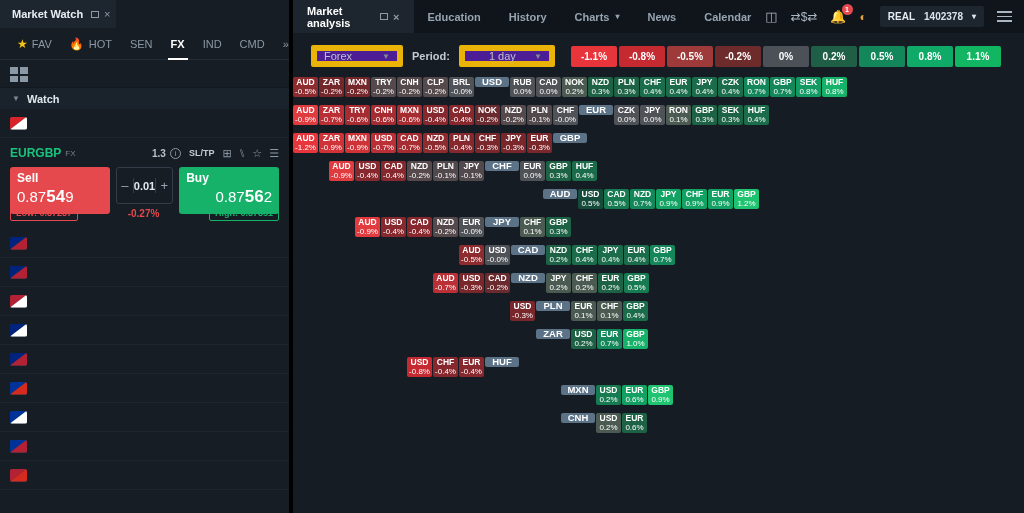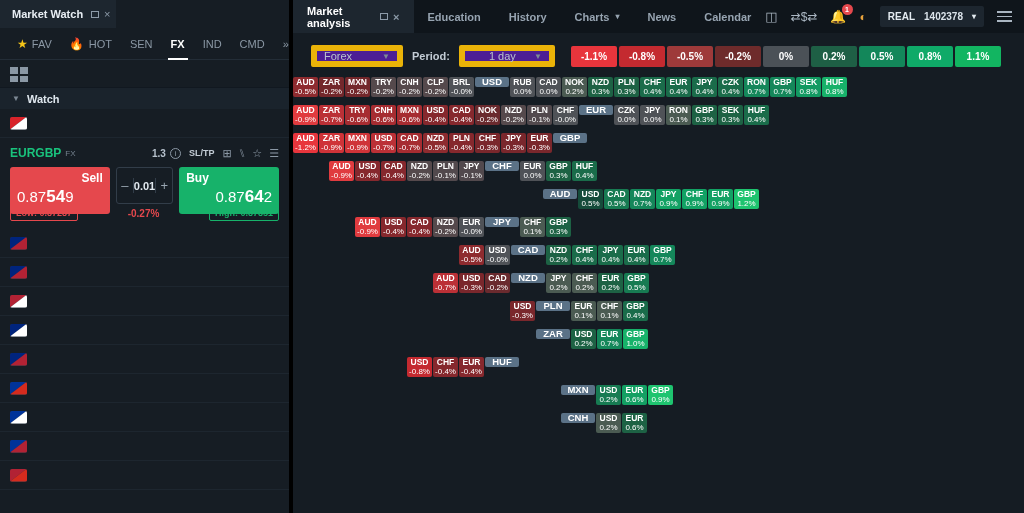--- a/index.html
+++ b/index.html
@@ -113,21 +113,21 @@
   .tk-sltp { font-size:9px; font-weight:bold; color:#c3ccd5; margin-left:8px;}
   .tk-icons { display:flex; gap:7px; margin-left:8px; color:#8b98a5; font-size:11px;}
   .tk-body { display:flex; align-items:stretch; gap:0; margin-top:3px; height:47px;}
   .btn-sell, .btn-buy {
     width:100px; border-radius:3px; padding:4px 7px; position:relative;
     cursor:pointer; color:#fff;
   }
   .btn-sell { background:#e5484d; }
   .btn-buy { background:#17b26a; }
   .bs-label { font-size:12px; font-weight:bold; }
-  .btn-sell .bs-label { text-align:right; }
+  .btn-sell .bs-label { }
   .btn-buy .bs-label { text-align:left; }
   .bs-price { font-size:15px; margin-top:2px; }
   .btn-sell .bs-price { text-align:left; }
   .btn-buy .bs-price { text-align:right; }
   .bs-price b { font-size:17px; }
   .vol-box {
     flex:1; margin:0 6px; border:1px solid #323d49; border-radius:3px;
     display:flex; align-items:center; height:37px;
   }
   .vol-minus, .vol-plus {
@@ -306,21 +306,21 @@
           <div class="bs-label">Sell</div>
           <div class="bs-price"><span>0.87</span><b>54</b><span>9</span></div>
         </div>
         <div class="vol-box">
           <div class="vol-minus">–</div>
           <div class="vol-val">0.01</div>
           <div class="vol-plus">+</div>
         </div>
         <div class="btn-buy">
           <div class="bs-label">Buy</div>
-          <div class="bs-price"><span>0.87</span><b>64</b><span>2</span></div>
+          <div class="bs-price"><span>0.87</span><b>56</b><span>2</span></div>
         </div>
       </div>
 
       <div class="tk-foot">
         <span class="lowbadge">Low: 0.87287</span>
         <span class="tk-pct">-0.27%</span>
         <span class="highbadge">High: 0.87851</span>
       </div>
     </div>
 

